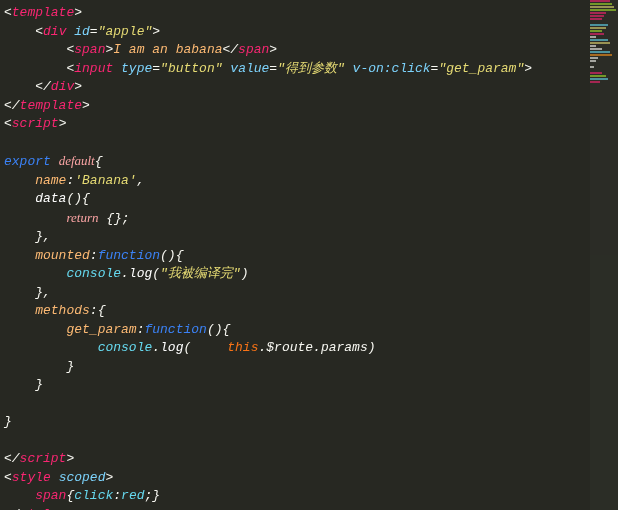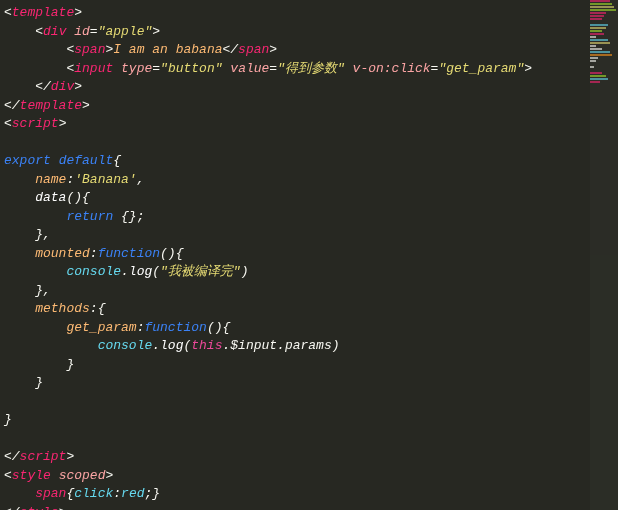--- a/index.html
+++ b/index.html
@@ -27,29 +27,29 @@
     width: 28px;
     height: 100%;
     background: #2f302a;
     opacity: 0.6;
   }
   .minimap .mm-line {
     height: 2px;
     margin-bottom: 1px;
   }
   .t-tag   { color: #f92672; font-style: italic; }
-  .t-attr  { color: #fca5a5; }
+  .t-attr  { color: #7dd3fc; }
   .t-str   { color: #e6db74; }
   .t-punc  { color: #f8f8f2; }
   .t-text  { color: #fdba74; }
   .t-kw    { color: #3b82f6; font-style: italic; }
-  .t-kw2   { color: #3b82f6; }
+  .t-kw2   { color: #fca5a5; font-family: Liberation Serif, serif; }
   .t-name  { color: #ffffff; }
   .t-obj   { color: #66d9ef; font-style: italic; }
-  .t-this  { color: #ec4899; }
+  .t-this  { color: #f97316; margin-left: 36px; }
 </style>
 </head>
 <body>
 
 <div class="code"><span><span class="t-punc">&lt;</span><span class="t-tag">template</span><span class="t-punc">&gt;</span></span>
 <span>    <span class="t-punc">&lt;</span><span class="t-tag">div</span> <span class="t-attr">id</span><span class="t-punc">=</span><span class="t-str">"apple"</span><span class="t-punc">&gt;</span></span>
 <span>        <span class="t-punc">&lt;</span><span class="t-tag">span</span><span class="t-punc">&gt;</span><span class="t-text">I am an babana</span><span class="t-punc">&lt;/</span><span class="t-tag">span</span><span class="t-punc">&gt;</span></span>
 <span>        <span class="t-punc">&lt;</span><span class="t-tag">input</span> <span class="t-attr">type</span><span class="t-punc">=</span><span class="t-str">"button"</span> <span class="t-attr">value</span><span class="t-punc">=</span><span class="t-str">"得到参数"</span> <span class="t-attr">v-on:click</span><span class="t-punc">=</span><span class="t-str">"get_param"</span><span class="t-punc">&gt;</span></span>
 <span>    <span class="t-punc">&lt;/</span><span class="t-tag">div</span><span class="t-punc">&gt;</span></span>
 <span><span class="t-punc">&lt;/</span><span class="t-tag">template</span><span class="t-punc">&gt;</span></span>
@@ -58,21 +58,21 @@
 <span><span class="t-kw">export</span> <span class="t-kw2">default</span><span class="t-punc">{</span></span>
 <span>    <span class="t-text">name</span><span class="t-punc">:</span><span class="t-str">'Banana'</span><span class="t-punc">,</span></span>
 <span>    <span class="t-name">data</span><span class="t-punc">(){</span></span>
 <span>        <span class="t-kw2">return</span><span class="t-punc"> {};</span></span>
 <span>    <span class="t-punc">},</span></span>
 <span>    <span class="t-text">mounted</span><span class="t-punc">:</span><span class="t-kw">function</span><span class="t-punc">(){</span></span>
 <span>        <span class="t-obj">console</span><span class="t-punc">.</span><span class="t-name">log</span><span class="t-punc">(</span><span class="t-str">"我被编译完"</span><span class="t-punc">)</span></span>
 <span>    <span class="t-punc">},</span></span>
 <span>    <span class="t-text">methods</span><span class="t-punc">:{</span></span>
 <span>        <span class="t-text">get_param</span><span class="t-punc">:</span><span class="t-kw">function</span><span class="t-punc">(){</span></span>
-<span>            <span class="t-obj">console</span><span class="t-punc">.</span><span class="t-name">log</span><span class="t-punc">(</span><span class="t-this">this</span><span class="t-punc">.$input.params)</span></span>
+<span>            <span class="t-obj">console</span><span class="t-punc">.</span><span class="t-name">log</span><span class="t-punc">(</span><span class="t-this">this</span><span class="t-punc">.$route.params)</span></span>
 <span>        <span class="t-punc">}</span></span>
 <span>    <span class="t-punc">}</span></span>
 <span> </span>
 <span><span class="t-punc">}</span></span>
 <span> </span>
 <span><span class="t-punc">&lt;/</span><span class="t-tag">script</span><span class="t-punc">&gt;</span></span>
 <span><span class="t-punc">&lt;</span><span class="t-tag">style</span> <span class="t-attr">scoped</span><span class="t-punc">&gt;</span></span>
 <span>    <span class="t-tag">span</span><span class="t-punc">{</span><span class="t-obj">click</span><span class="t-punc">:</span><span class="t-obj">red</span><span class="t-punc">;}</span></span>
 <span><span class="t-punc">&lt;/</span><span class="t-tag">style</span><span class="t-punc">&gt;</span></span></div>
 

